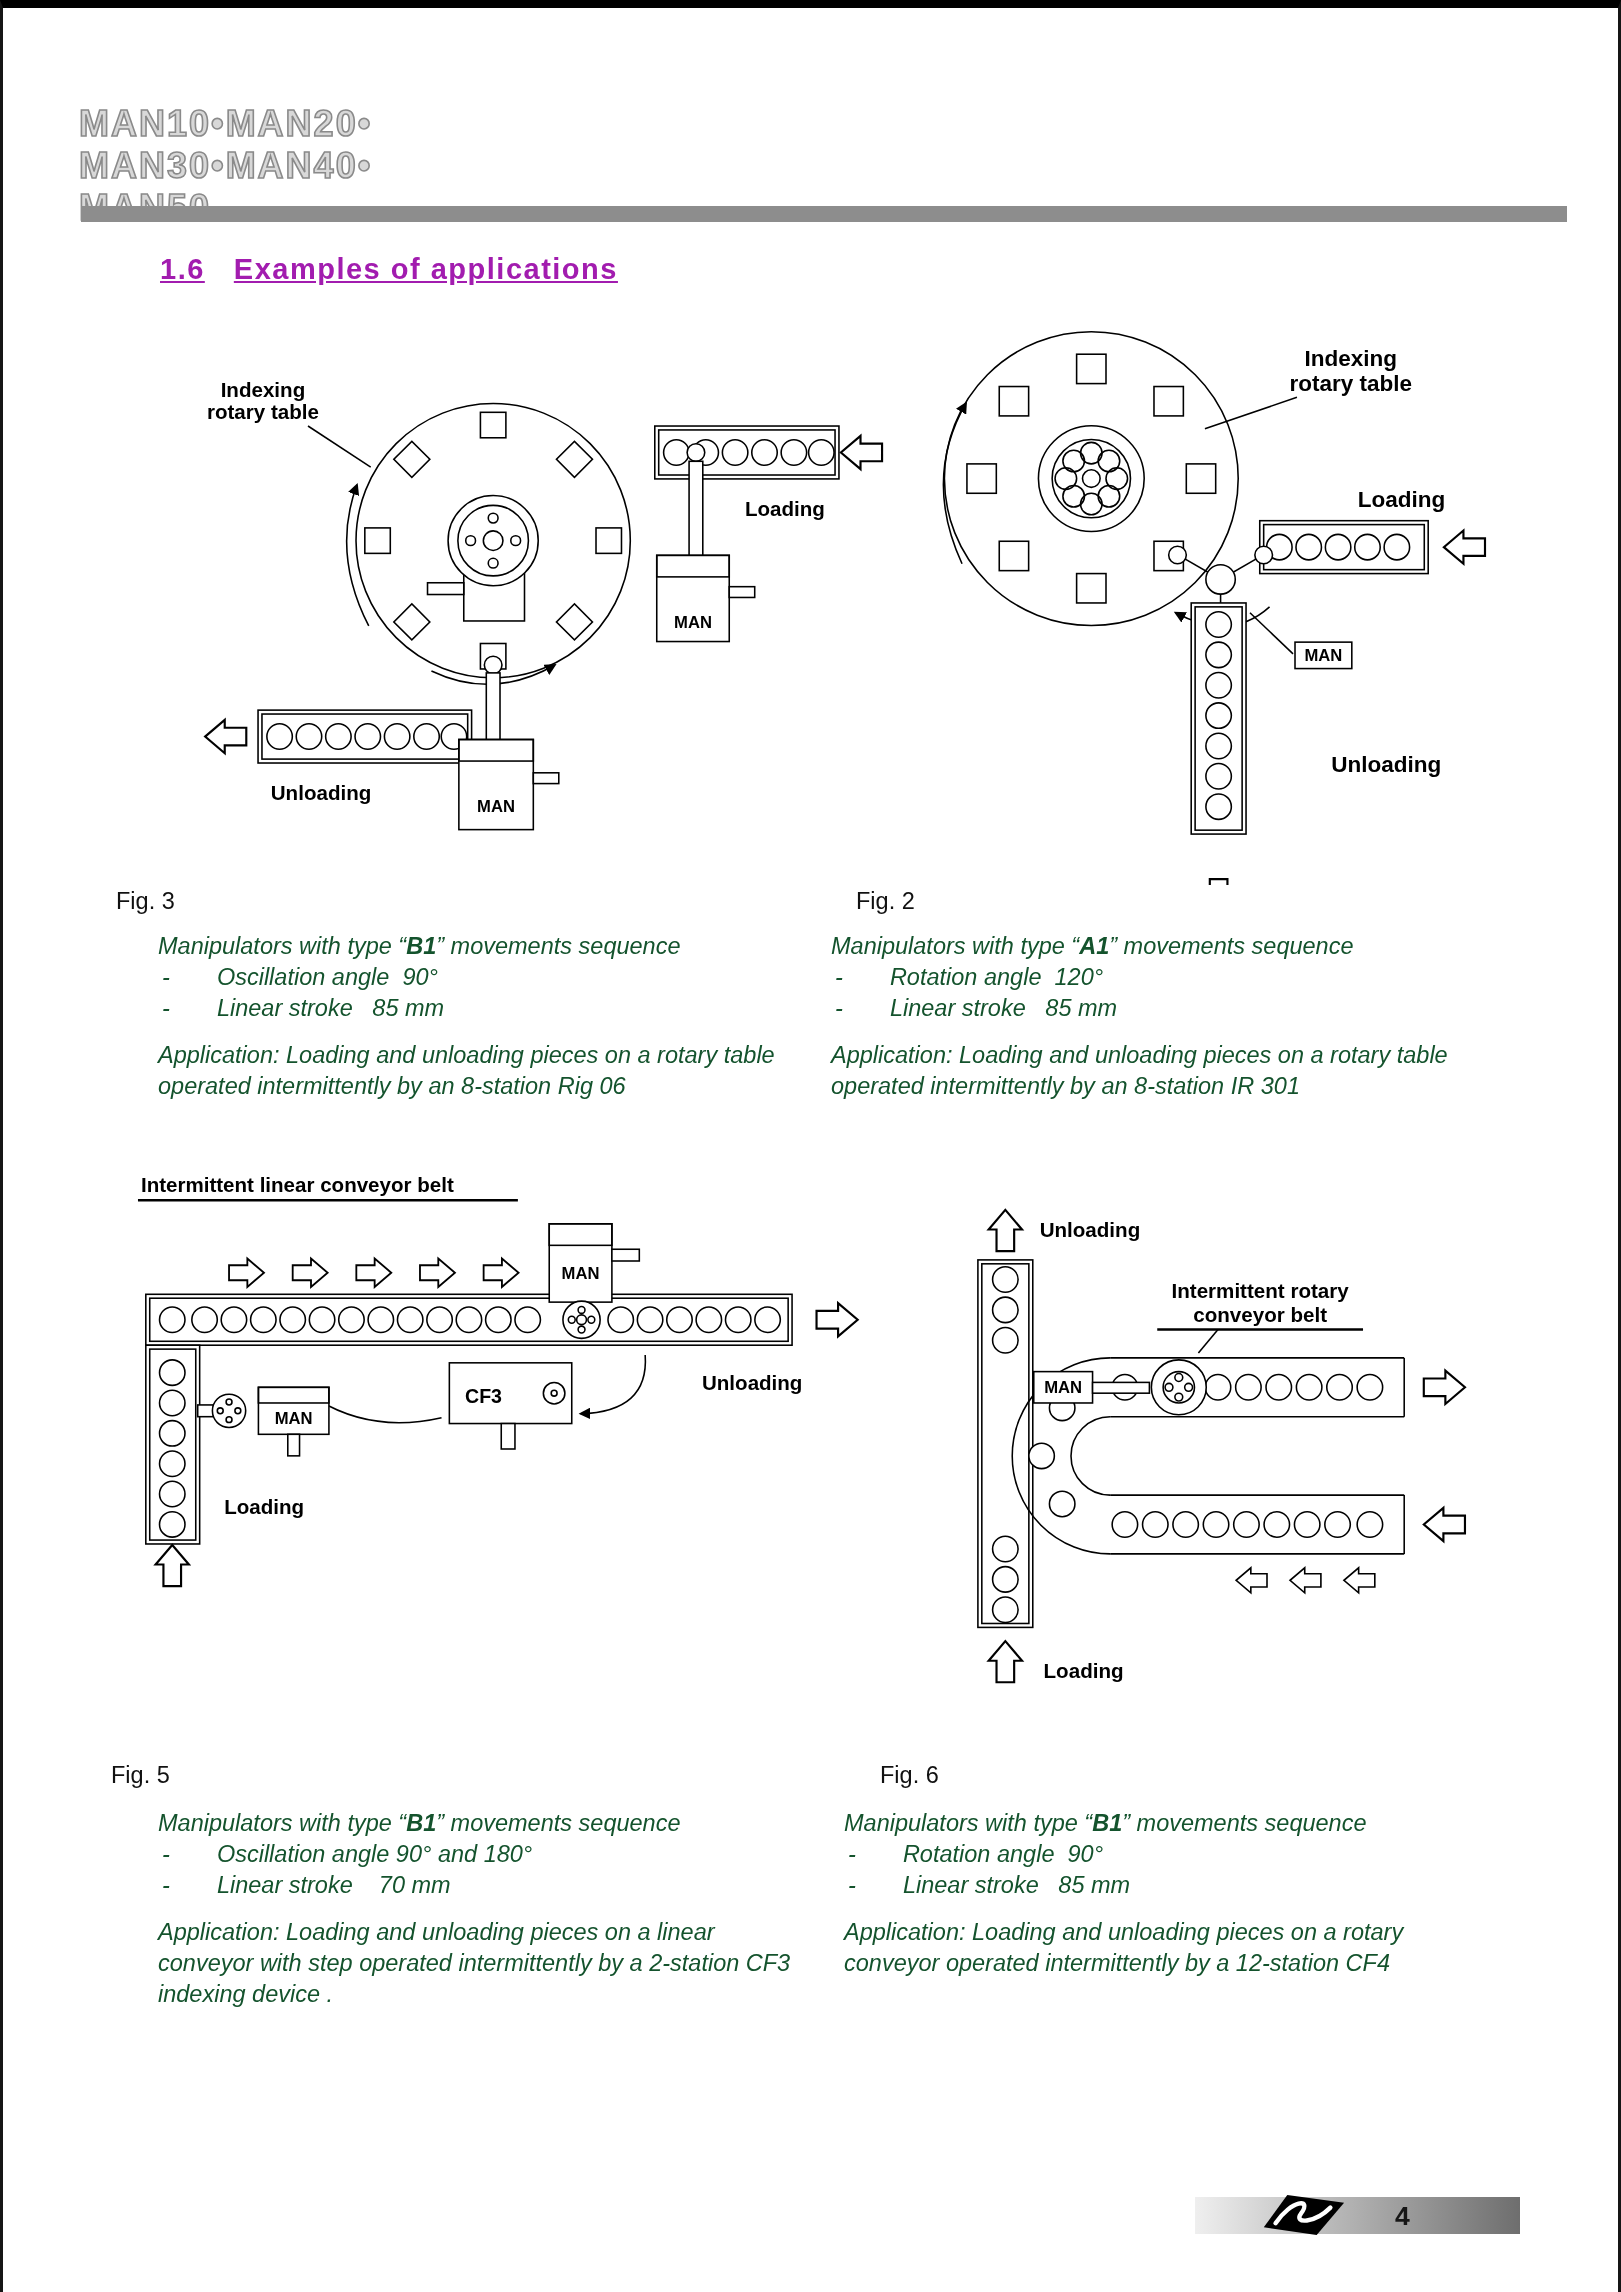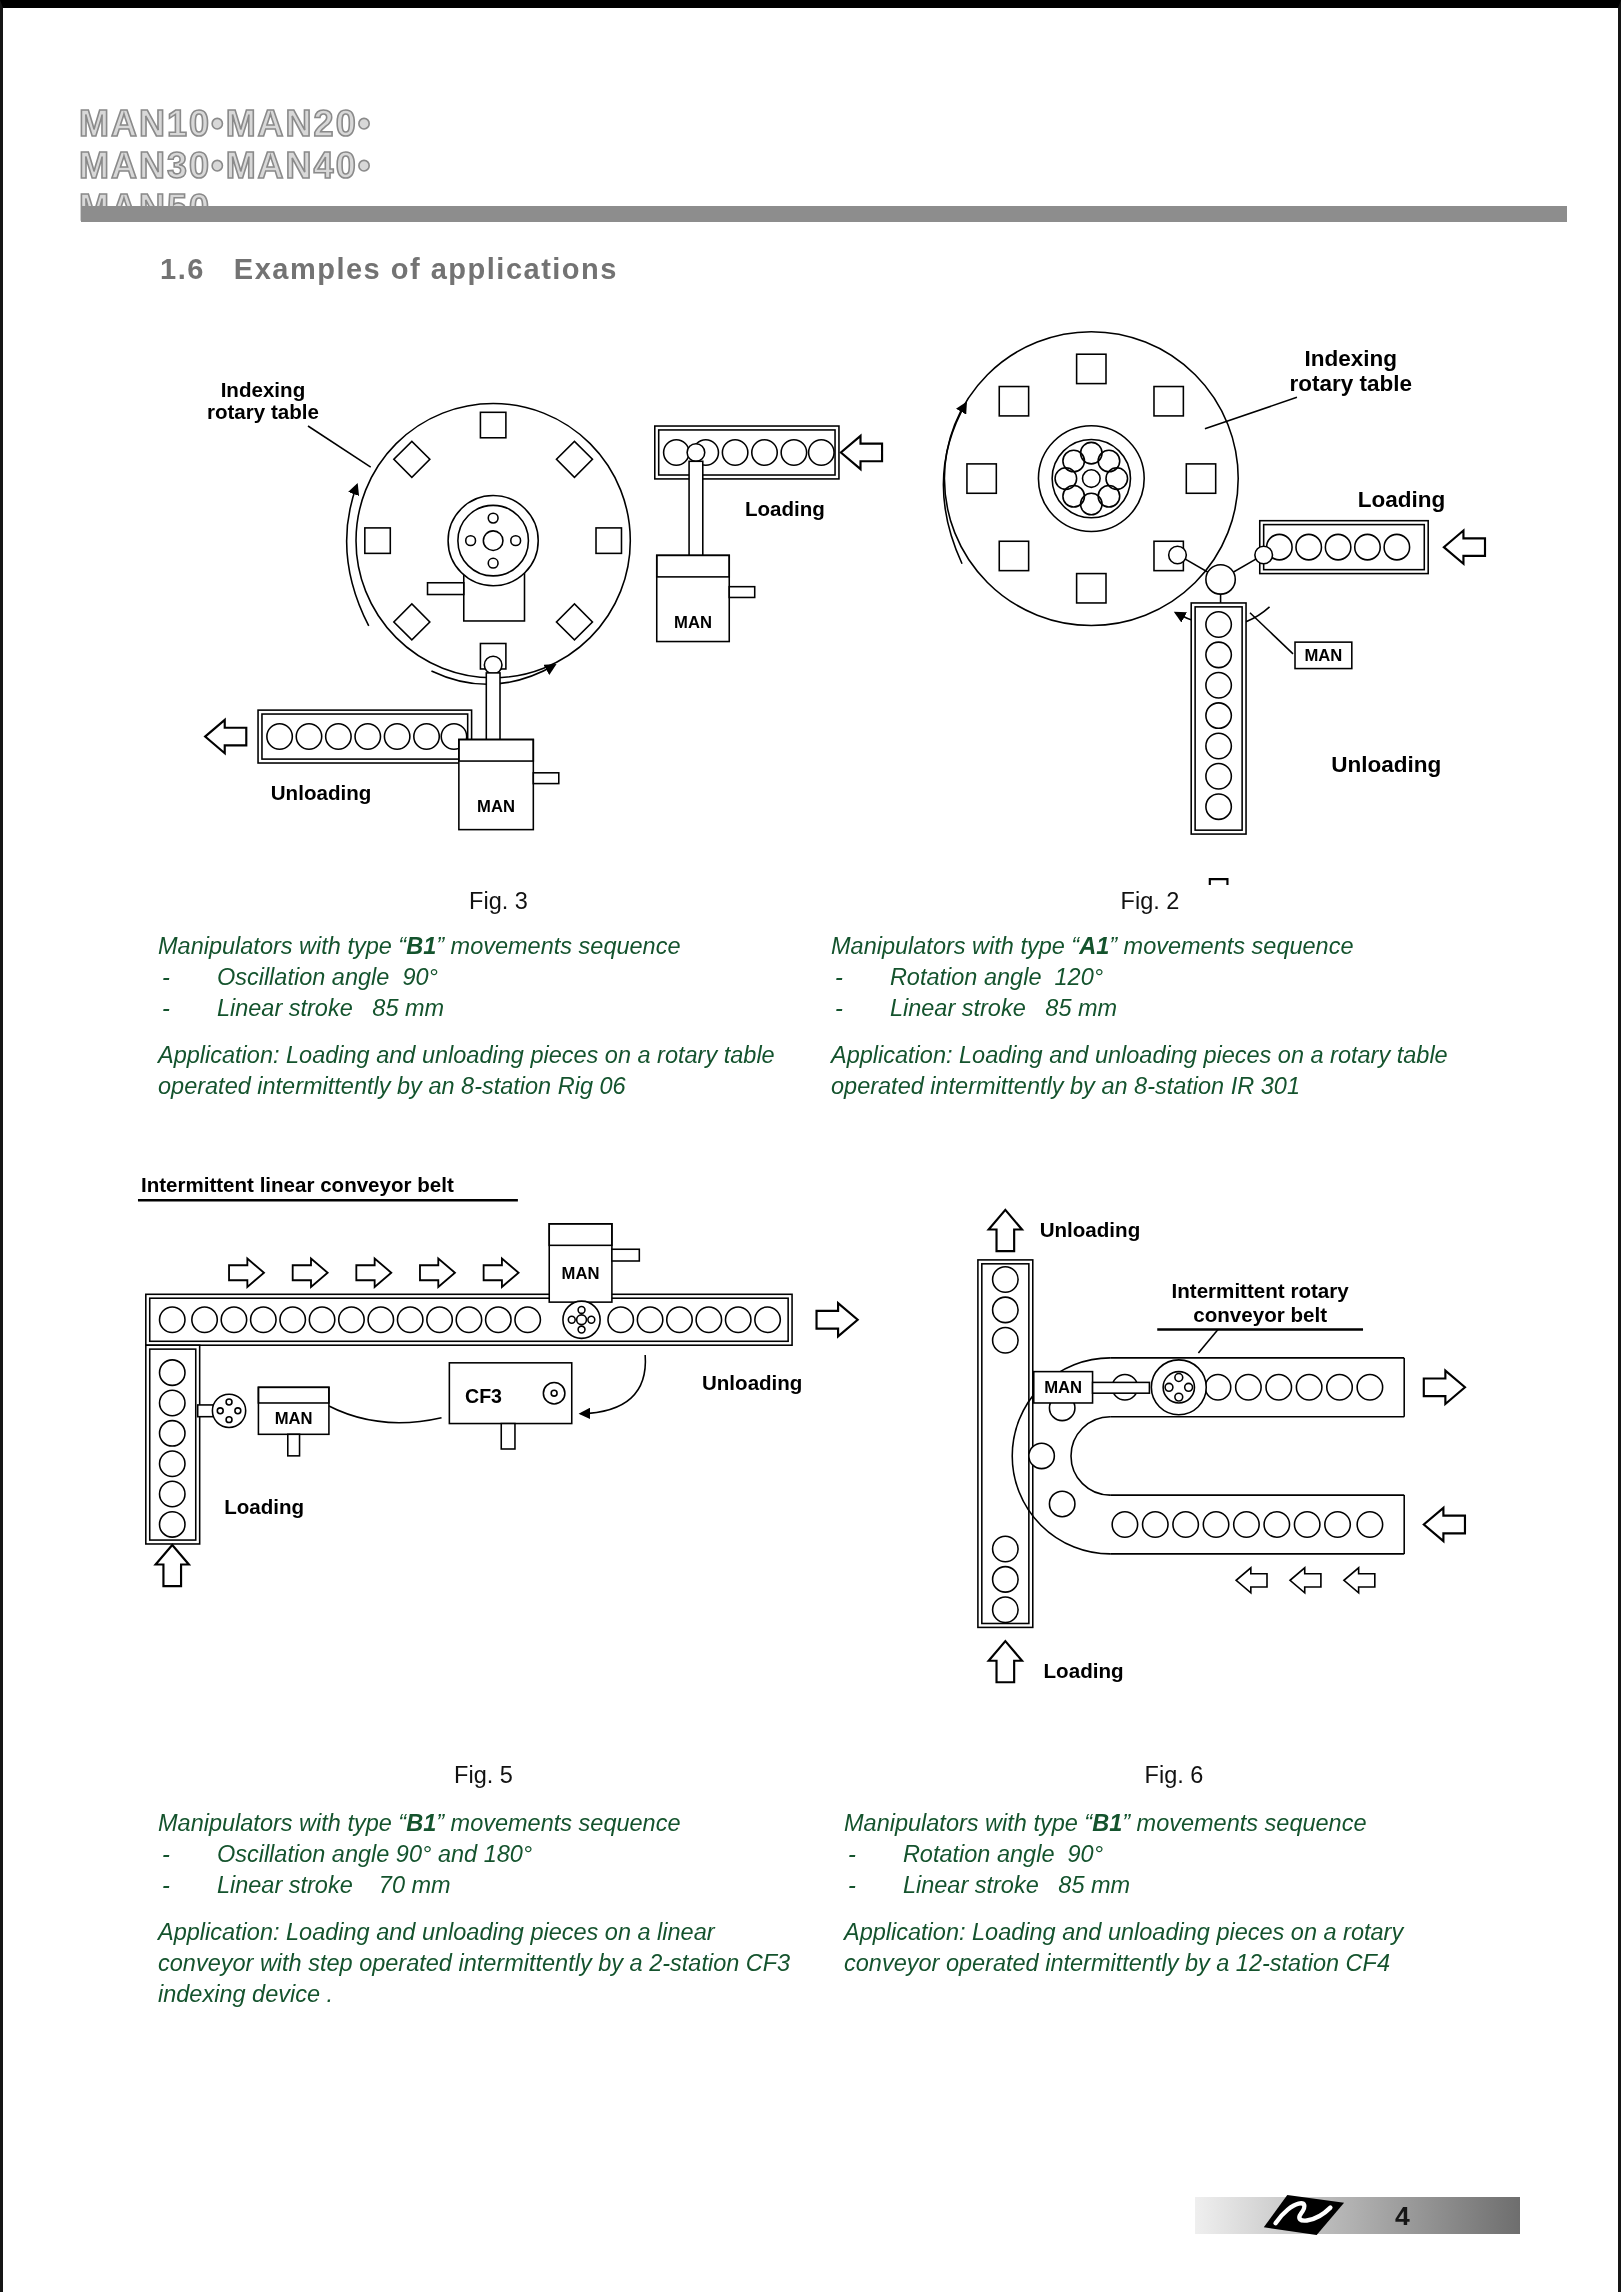--- a/index.html
+++ b/index.html
@@ -3,24 +3,24 @@
 <meta charset="utf-8">
 <style>
   html,body{margin:0;padding:0;background:#fff;}
   body{font-family:"Liberation Sans",sans-serif;}
   .page{position:relative;width:1621px;height:2293px;background:#fff;box-sizing:border-box;
         border-top:8.8px solid #000;border-left:3.9px solid #151515;border-right:3.9px solid #151515;overflow:hidden;}
   .outline{font-weight:bold;color:#d8d8d8;-webkit-text-stroke:2px #8a8a8a;}
   .models{position:absolute;left:76px;top:65px;font-size:36px;line-height:1.16;letter-spacing:2px;margin-top:30px;-webkit-text-stroke:1.6px #8a8a8a;}
   .doc-title{position:absolute;right:57px;top:123px;font-size:62px;letter-spacing:8.8px;white-space:nowrap;}
   .header-rule{position:absolute;left:78px;top:198px;width:1486px;height:15.7px;background:#8d8d8d;}
-  .section-heading{position:absolute;left:157px;top:245px;font-size:29px;font-weight:bold;color:#737373;letter-spacing:1.5px;}
+  .section-heading{position:absolute;left:157px;top:245px;font-size:29px;font-weight:bold;color:#a21caf;letter-spacing:1.5px;text-decoration:underline;}
   .section-heading .num{margin-right:29px;}
   .fig{position:absolute;}
-  .caption{position:absolute;font-size:23.5px;color:#111;text-align:center;}
+  .caption{position:absolute;font-size:23.5px;color:#111;}
   .tb{position:absolute;font-size:23.5px;color:#14532d;line-height:1.32;font-style:italic;}
   .bullet{display:flex;}
   .bullet .dash{width:55px;flex:none;padding-left:3.9px;}
   .bullet .btext{white-space:pre;}
   .application{margin:15.7px 0 0 0;}
   svg text{font-family:"Liberation Sans",sans-serif;fill:#000;}
   .slab{font-weight:bold;font-size:21px;}
   .slab-lg{font-weight:bold;font-size:23px;}
   .man{font-weight:bold;font-size:17px;}
   .cf{font-weight:bold;font-size:20px;}

